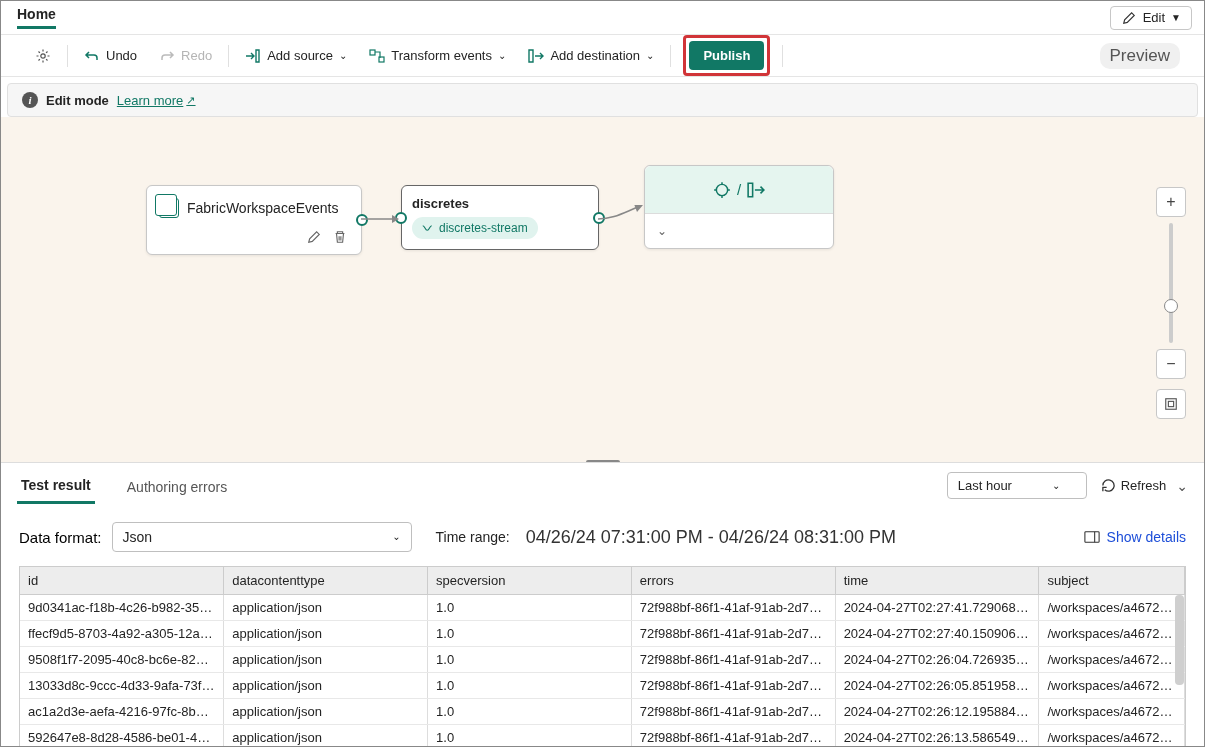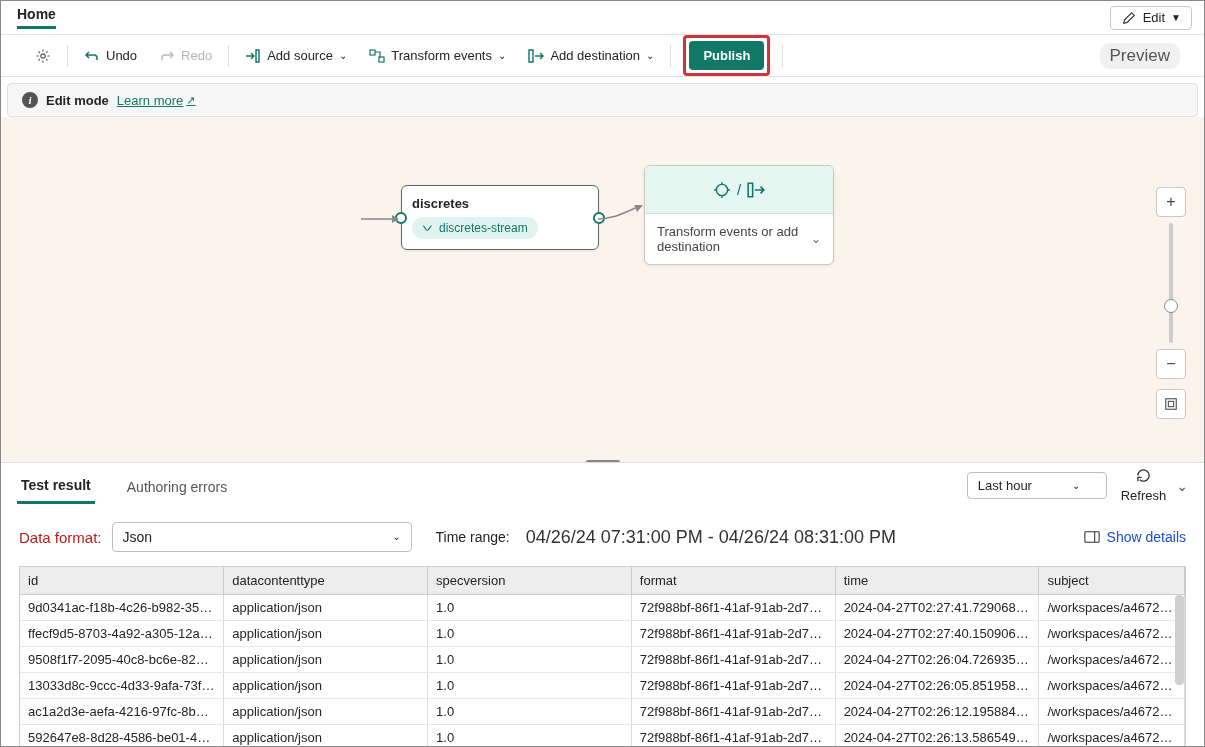--- a/index.html
+++ b/index.html
@@ -207,27 +207,27 @@
   .ptab { font-size: 14px; padding: 10px 4px 8px 4px; margin-right: 28px; cursor: pointer; color: #555; }
   .ptab.active { color: #242424; font-weight: 600; border-bottom: 3px solid #117865; }
   .time-select {
     margin-left: auto;
     border: 1px solid #bfbfbf; border-radius: 4px;
     padding: 5px 10px; font-size: 13px;
     display: flex; align-items: center; gap: 40px;
     min-width: 140px;
     cursor: pointer;
   }
-  .refresh-btn { margin-left: 14px; display: flex; align-items: center; gap: 5px; font-size: 13px; cursor: pointer; flex-direction: column; }
+  .refresh-btn { margin-left: 14px; display: flex; align-items: center; gap: 5px; font-size: 13px; cursor: pointer; }
   .expand-chev { margin-left: 10px; cursor: pointer; color: #555; font-size: 14px; }
   .data-row {
     display: flex; align-items: center;
     padding: 14px 18px; gap: 10px;
   }
-  .data-label { font-size: 15px; color: #b91c1c; }
+  .data-label { font-size: 15px; color: #000000; }
   .data-select {
     border: 1px solid #bfbfbf; border-radius: 4px;
     padding: 6px 10px; font-size: 14px; width: 300px;
     display: flex; align-items: center; justify-content: space-between;
     cursor: pointer;
   }
   .time-range-label { font-weight: 400; font-size: 14px; margin-left: 14px; }
   .time-range-value { font-size: 18px; color: #333; margin-left: 6px; }
   .show-details { margin-left: auto; display: flex; align-items: center; gap: 7px; font-size: 14px; cursor: pointer; color: #1d4ed8; }
   
@@ -334,20 +334,39 @@
   <span class="info-circle">i</span>
   <strong>Edit mode</strong>
   <span class="link-green">
     <span>Learn more</span>
     <span class="ext-link">↗</span>
   </span>
 </div>
 
 <div class="canvas-area">
 
+  <div class="canvas-node node-source">
+    <div class="row1">
+      <span class="layers-ico"></span>
+      <span>FabricWorkspaceEvents</span>
+    </div>
+    <div class="row2">
+      <span class="mini-ico">
+        <svg width="14" height="14" viewBox="0 0 16 16">
+            <path fill="none" stroke="#666" stroke-width="1.3" d="M2 14l1-4 8-8 3 3-8 8-4 1z"></path>
+          </svg>
+      </span>
+      <span class="mini-ico">
+        <svg width="14" height="14" viewBox="0 0 16 16">
+            <path fill="none" stroke="#666" stroke-width="1.3" d="M3 4h10M5 4V2h6v2M4 4l1 10h6l1-10M7 7v5M9 7v5"></path>
+          </svg>
+      </span>
+    </div>
+    <div class="port" style="right:-7px; top:50%; margin-top:-6px;"></div>
+  </div>
 
   <div class="canvas-node node-discretes">
     <div class="title">discretes</div>
     <div class="stream-pill">
       <svg width="12" height="12" viewBox="0 0 16 16">
           <path fill="none" stroke="#117865" stroke-width="1.5" d="M1 5c3 0 3 6 6 6s3-6 6-6"></path>
         </svg>
       <span>discretes-stream</span>
     </div>
     <div class="port" style="left:-7px; top:50%; margin-top:-6px;"></div>
@@ -359,21 +378,20 @@
       <svg width="18" height="18" viewBox="0 0 16 16">
           <circle cx="8" cy="8" r="5" fill="none" stroke="#117865" stroke-width="1.3"></circle>
           <path stroke="#117865" stroke-width="1.3" d="M8 3v-2M8 15v-2M3 8H1M15 8h-2"></path>
         </svg>
       <span>/</span>
       <svg width="18" height="18" viewBox="0 0 16 16">
           <path fill="none" stroke="#117865" stroke-width="1.4" d="M7 8h8M12 5l3 3-3 3M1 2h4v12H1z"></path>
         </svg>
     </div>
     <div class="dest-body">
-      <span>Transform events or add destination</span>
       <span class="dest-chevron">⌄</span>
     </div>
   </div>
 
   <svg class="edge" style="left:360px; top:90px;" width="42" height="30">
     <path d="M0 12 L35 12" stroke="#888" stroke-width="1.5" fill="none"></path>
     <path d="M31 8 L38 12 L31 16 Z" fill="#888"></path>
   </svg>
   <svg class="edge" style="left:597px; top:88px;" width="48" height="30">
     <path d="M0 14 C15 14 25 8 40 2" stroke="#888" stroke-width="1.5" fill="none"></path>
@@ -429,21 +447,21 @@
   </div>
 </div>
 
 <div class="table-wrap">
   <table>
     <thead>
         <tr id="thead-row">
           <th style="width: 17.5%;">id</th>
           <th style="width: 17.5%;">datacontenttype</th>
           <th style="width: 17.5%;">specversion</th>
-          <th style="width: 17.5%;">format</th>
+          <th style="width: 17.5%;">errors</th>
           <th style="width: 17.5%;">time</th>
           <th style="width: 12.5%;">subject</th>
         </tr>
       </thead>
     <tbody id="tbody">
         <tr>
           <td style="width: 17.5%;">9d0341ac-f18b-4c26-b982-35a1d1f</td>
           <td style="width: 17.5%;">application/json</td>
           <td style="width: 17.5%;">1.0</td>
           <td style="width: 17.5%;">72f988bf-86f1-41af-91ab-2d7cd01</td>

